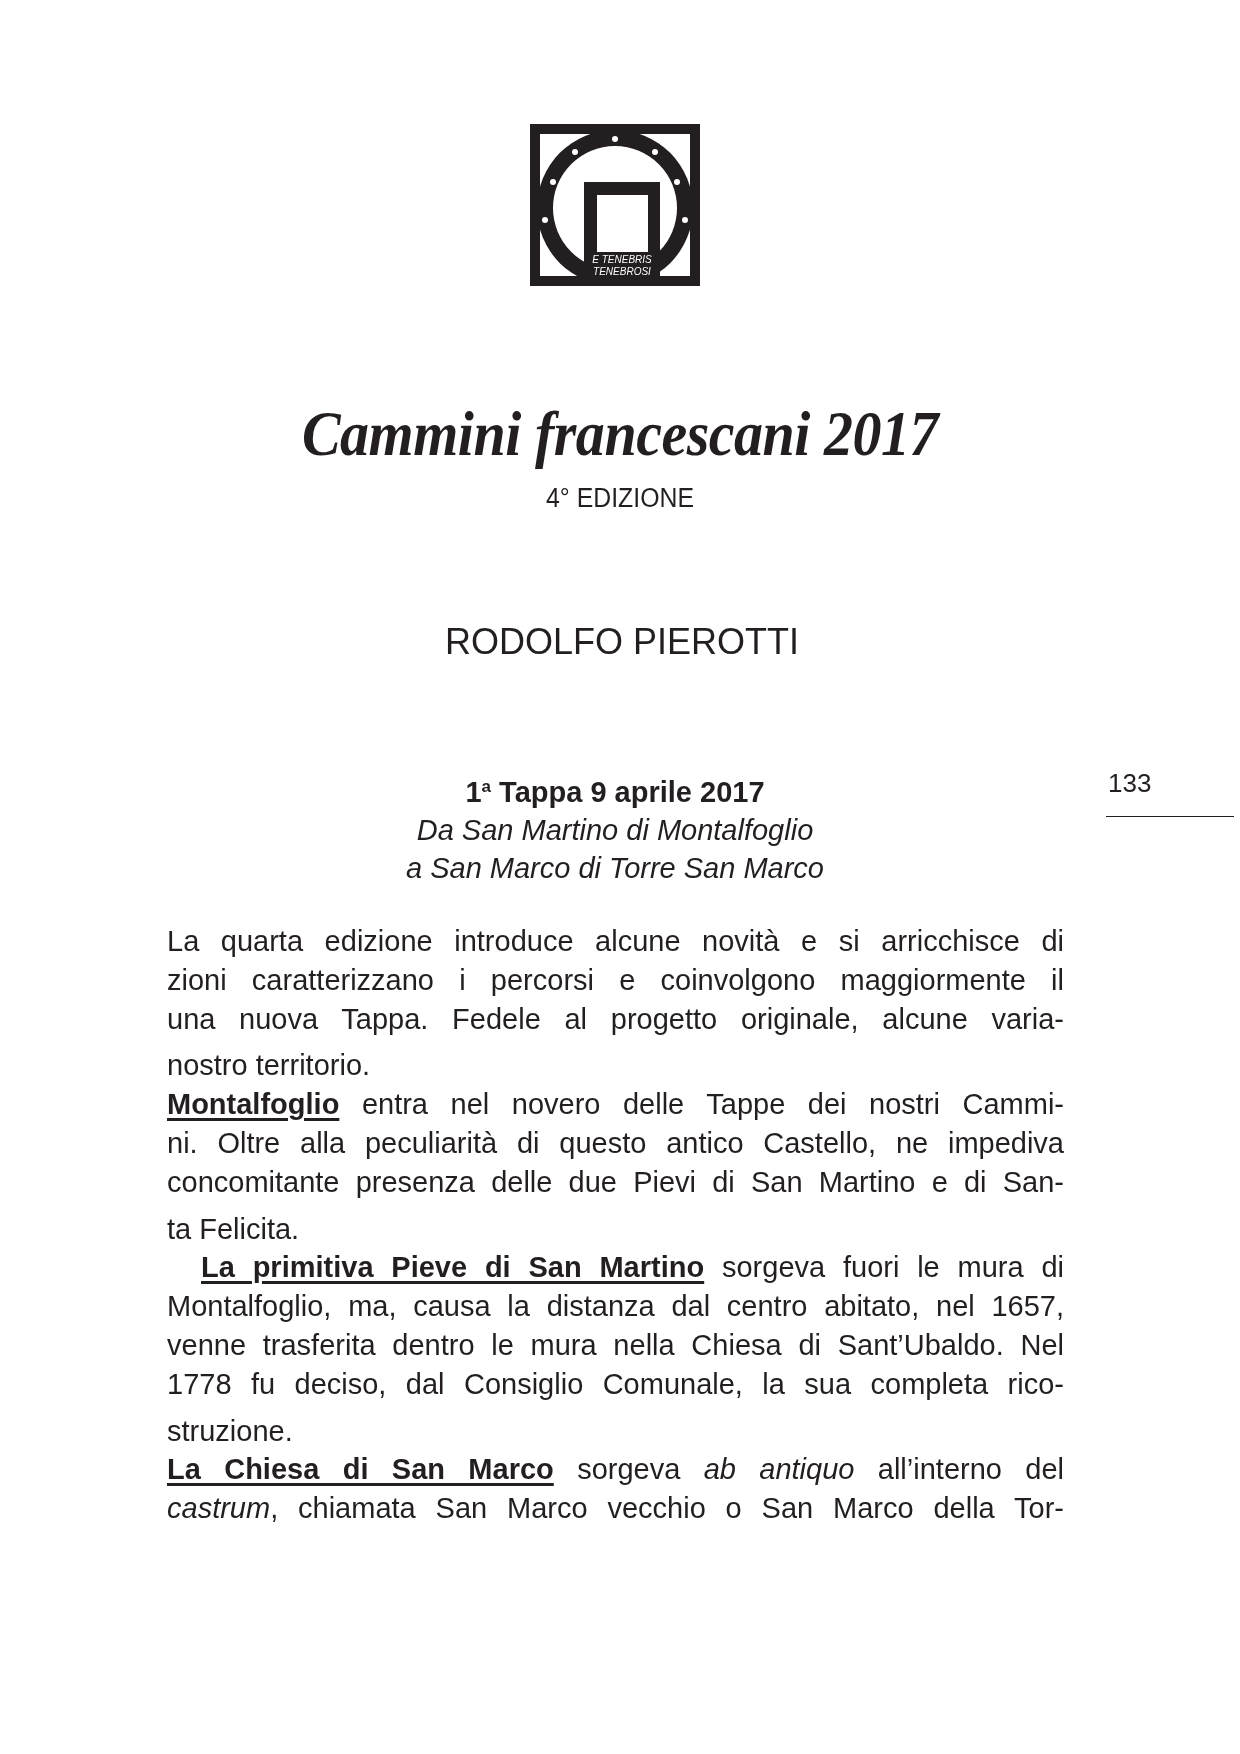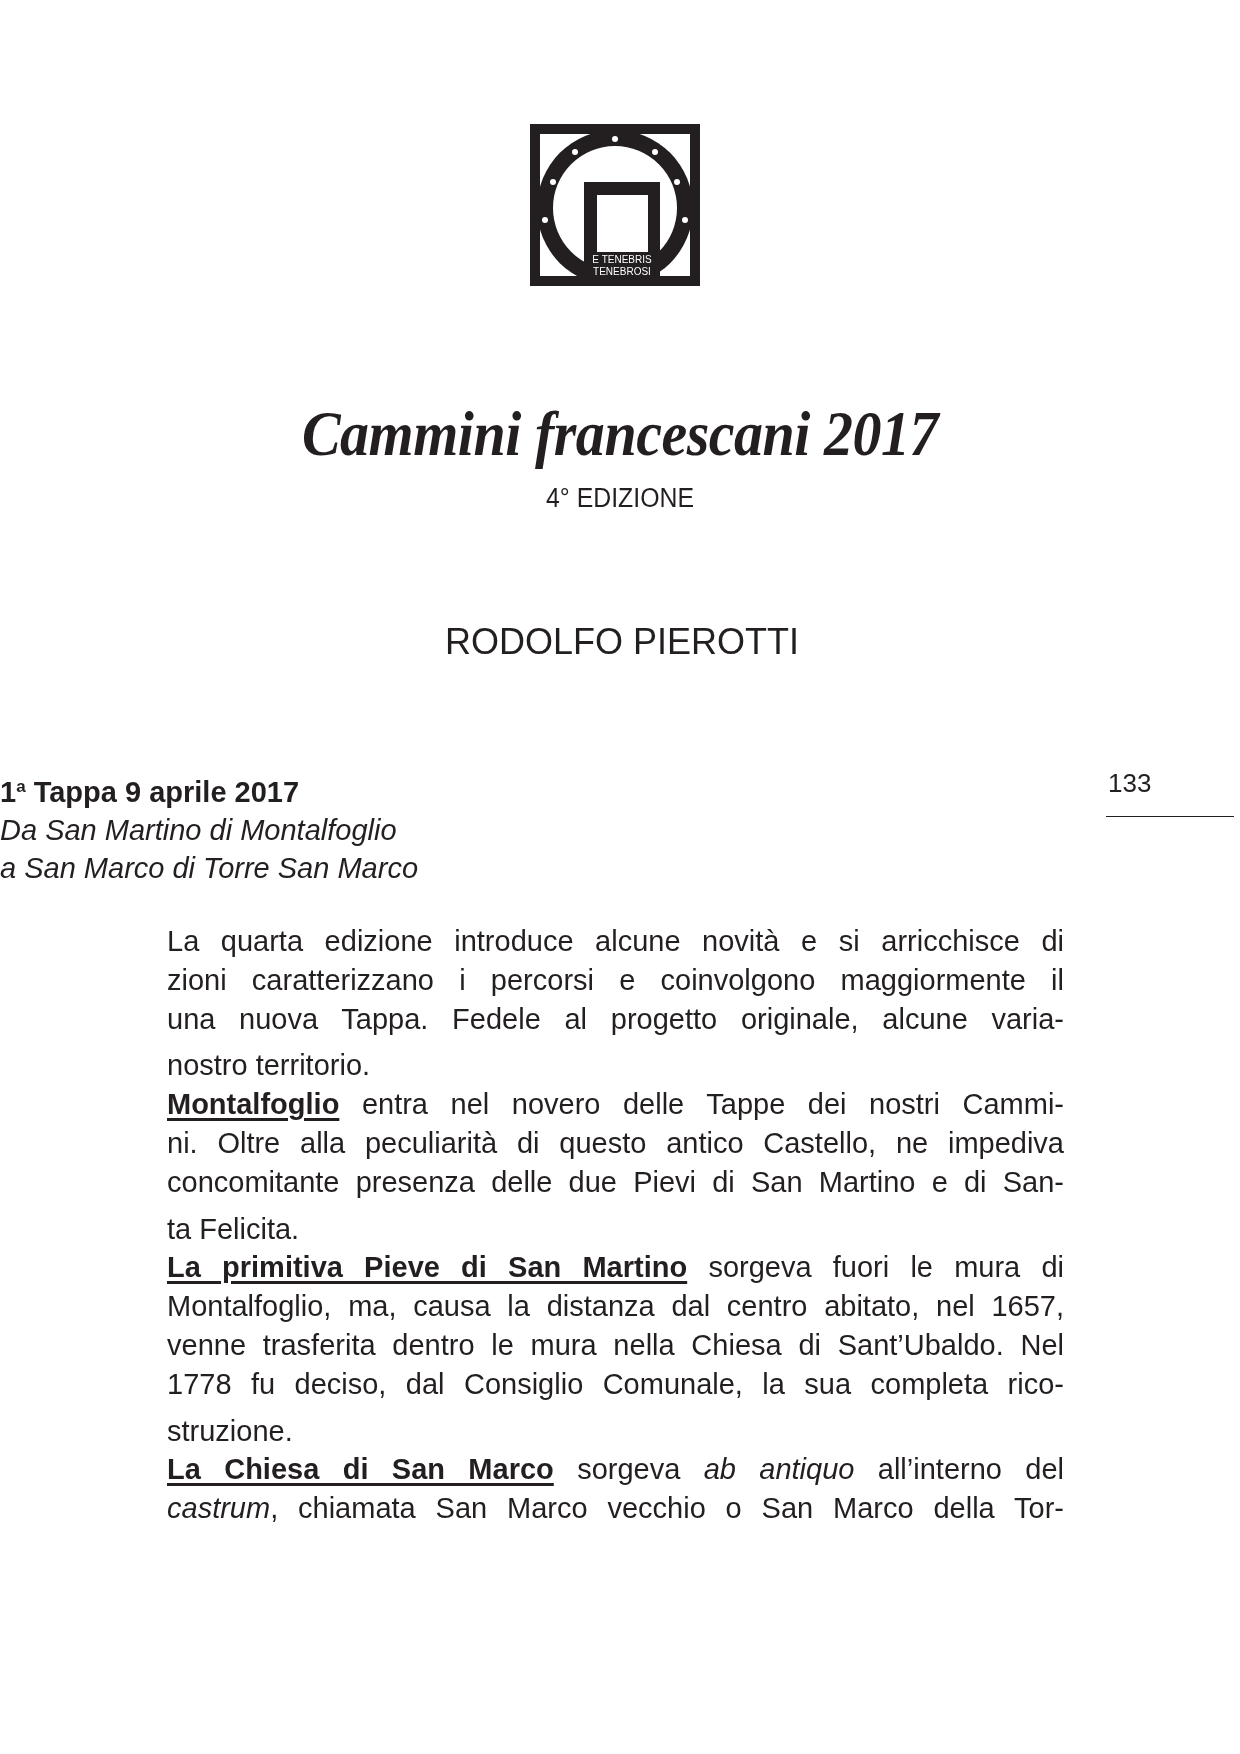--- a/index.html
+++ b/index.html
@@ -1,23 +1,23 @@
 <!DOCTYPE html>
 <html><head>
   <meta charset="utf-8">
   <style>
     html, body { margin: 0; padding: 0; background: #ffffff; }
     body { width: 1240px; height: 1754px; position: relative; overflow: hidden; color: #231f20; font-family: "Liberation Sans", sans-serif; }
-    .logo { position: absolute; left: 530px; top: 124px; width: 136px; height: 162px; }
+    .logo { position: absolute; left: 530px; top: 124px; width: 136px; height: 162px; font-style: italic; }
     .title { position: absolute; left: 0; width: 1240px; top: 398px; text-align: center; font-family: "Liberation Serif", serif; font-style: italic; font-weight: bold; font-size: 63px; line-height: 72px; letter-spacing: -0.5px; transform: scaleX(0.92); }
     .edition { position: absolute; left: 0; width: 1240px; top: 482px; text-align: center; font-size: 27px; line-height: 32px; transform: scaleX(0.92); }
     .author { position: absolute; left: 4px; width: 1236px; top: 620px; text-align: center; font-size: 36px; line-height: 44px; }
     .page-number { position: absolute; left: 1108px; top: 768px; font-weight: normal; font-size: 26px; line-height: 30px; }
     .page-rule { position: absolute; left: 1106px; top: 816px; width: 128px; height: 0; border-top: 1.5px solid #231f20; }
-    .stage { position: absolute; left: 0; width: 1230px; top: 768px; font-size: 29px; line-height: 38px; }
+    .stage { position: absolute; left: 0; width: 1230px; top: 768px; text-align: center; font-size: 29px; line-height: 38px; }
     .stage .heading { font-weight: bold; }
     .stage .heading sup { font-size: 17px; vertical-align: 10px; }
     .stage .sub { font-style: italic; }
     .body-text { position: absolute; left: 167px; width: 897px; top: 922px; font-size: 29px; line-height: 38.8px; text-align: justify; }
     .body-text p { margin: 0; }
     .body-text .line { display: block; text-align: justify; text-align-last: justify; white-space: nowrap; transform-origin: left; }
     .body-text .line.last { text-align-last: left; margin-top: 8px; }
     .ul { text-decoration: underline; text-decoration-thickness: 3px; text-underline-offset: 4px; font-weight: bold; }
     .it { font-style: italic; }
   </style>
@@ -68,21 +68,21 @@
     <span class="line" style="display: block;">una nuova Tappa. Fedele al progetto originale, alcune varia-</span>
     <span class="line last" style="display: block;">nostro territorio.</span>
   </p>
   <p>
     <span class="line" style="display: block;"><span class="ul">Montalfoglio</span><span> entra nel novero delle Tappe dei nostri Cammi-</span></span>
     <span class="line" style="display: block;">ni. Oltre alla peculiarità di questo antico Castello, ne impediva</span>
     <span class="line" style="display: block;">concomitante presenza delle due Pievi di San Martino e di San-</span>
     <span class="line last" style="display: block;">ta Felicita.</span>
   </p>
   <p>
-    <span class="line" style="display: block;"><span class="ul">La primitiva Pieve di San Martino</span><span> sorgeva fuori le mura di</span></span>
+    <span class="line" style="display: block; margin-left: 34px;"><span class="ul">La primitiva Pieve di San Martino</span><span> sorgeva fuori le mura di</span></span>
     <span class="line" style="display: block;">Montalfoglio, ma, causa la distanza dal centro abitato, nel 1657,</span>
     <span class="line" style="display: block;">venne trasferita dentro le mura nella Chiesa di Sant’Ubaldo. Nel</span>
     <span class="line" style="display: block;">1778 fu deciso, dal Consiglio Comunale, la sua completa rico-</span>
     <span class="line last" style="display: block;">struzione.</span>
   </p>
   <p>
     <span class="line" style="display: block;"><span class="ul">La Chiesa di San Marco</span><span> sorgeva </span><span class="it">ab antiquo</span><span> all’interno del</span></span>
     <span class="line" style="display: block;"><span class="it">castrum</span><span>, chiamata San Marco vecchio o San Marco della Tor-</span></span>
   </p>
 </div>

